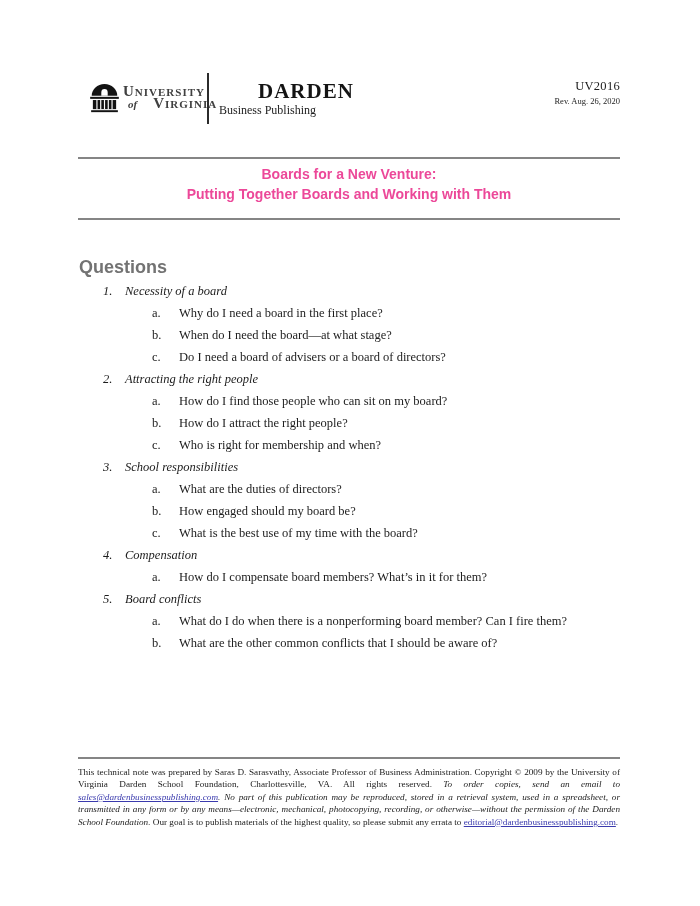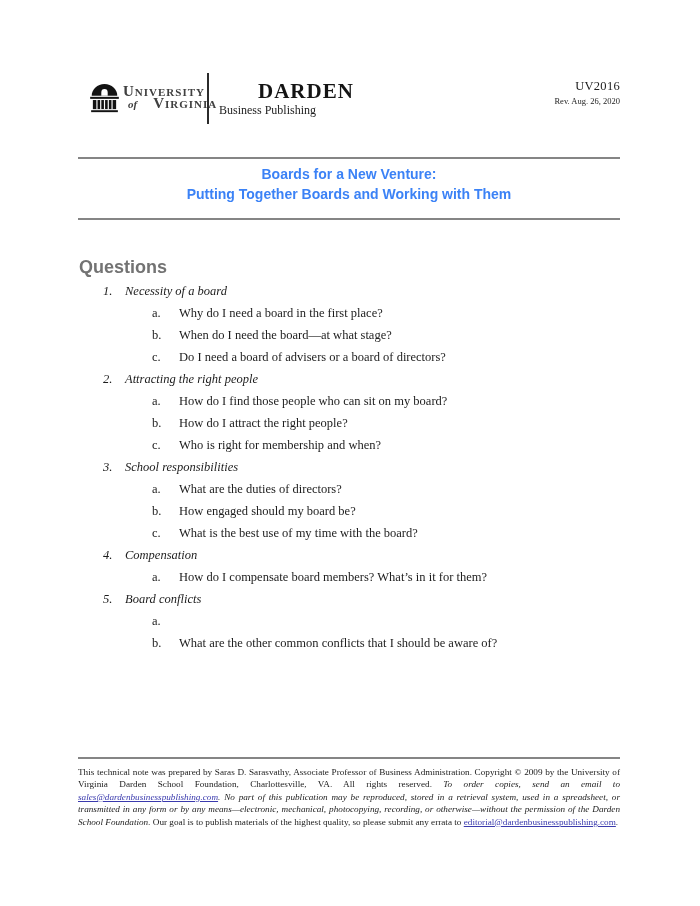--- a/index.html
+++ b/index.html
@@ -37,21 +37,21 @@
   #rule-top { top:157px; }
   #rule-mid { top:218px; }
   #rule-footer { top:757px; }
 
   
   #doc-title {
     left:78px; top:164px; width:542px;
     text-align:center;
     font-family:"Liberation Sans", sans-serif;
     font-weight:bold; font-size:14px; line-height:20px;
-    color:#3b82f6;
+    color:#ec4899;
   }
 
   
   #questions-heading {
     left:79px; top:257px;
     font-family:"Liberation Sans", sans-serif;
     font-weight:bold; font-size:18px; color:#737373;
   }
   #questions-list { left:0; top:280px; width:660px; }
   .q-row { position:relative; height:22px; line-height:22px; font-size:12.5px; }
@@ -168,20 +168,21 @@
     <div class="q-row">
       <span class="q-letter">a.</span>
       <span class="q-subtext">How do I compensate board members? What’s in it for them?</span>
     </div>
     <div class="q-row">
       <span class="q-num">5.</span>
       <span class="q-topic">Board conflicts</span>
     </div>
     <div class="q-row">
       <span class="q-letter">a.</span>
+      <span class="q-subtext">What do I do when there is a nonperforming board member? Can I fire them?</span>
     </div>
     <div class="q-row">
       <span class="q-letter">b.</span>
       <span class="q-subtext">What are the other common conflicts that I should be aware of?</span>
     </div>
   </div>
 
 <div id="rule-footer" class="rule abs"></div>
 <p id="footer-note" class="abs"><span>This technical note was prepared by Saras D. Sarasvathy, Associate Professor of Business Administration. Copyright © 2009 by the University of Virginia Darden School Foundation, Charlottesville, VA. All rights reserved. </span><span class="it">To order copies, send an email to </span><a class="lnk it">sales@dardenbusinesspublishing.com</a><span class="it">. No part of this publication may be reproduced, stored in a retrieval system, used in a spreadsheet, or transmitted in any form or by any means—electronic, mechanical, photocopying, recording, or otherwise—without the permission of the Darden School Foundation.</span><span> Our goal is to publish materials of the highest quality, so please submit any errata to </span><a class="lnk">editorial@dardenbusinesspublishing.com</a><span>.</span></p>
 

